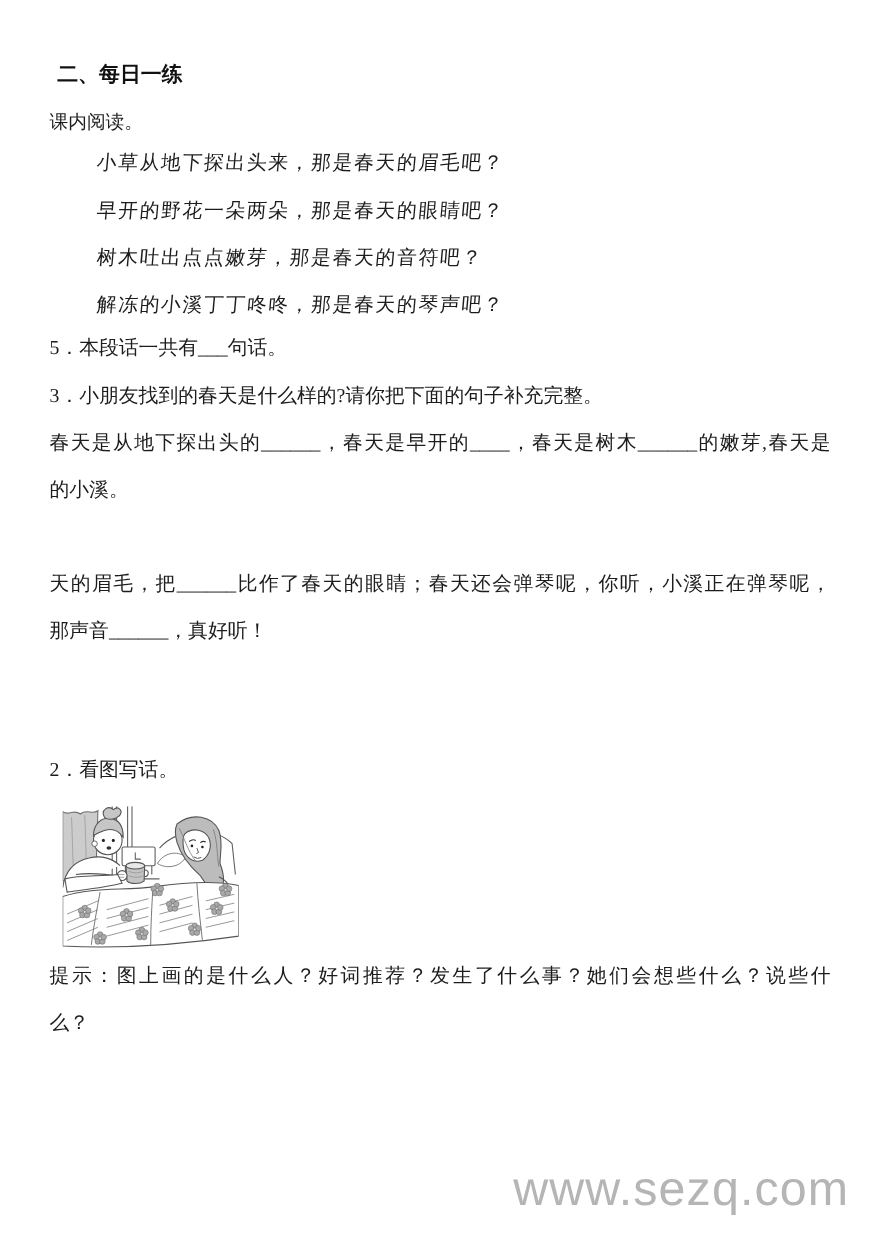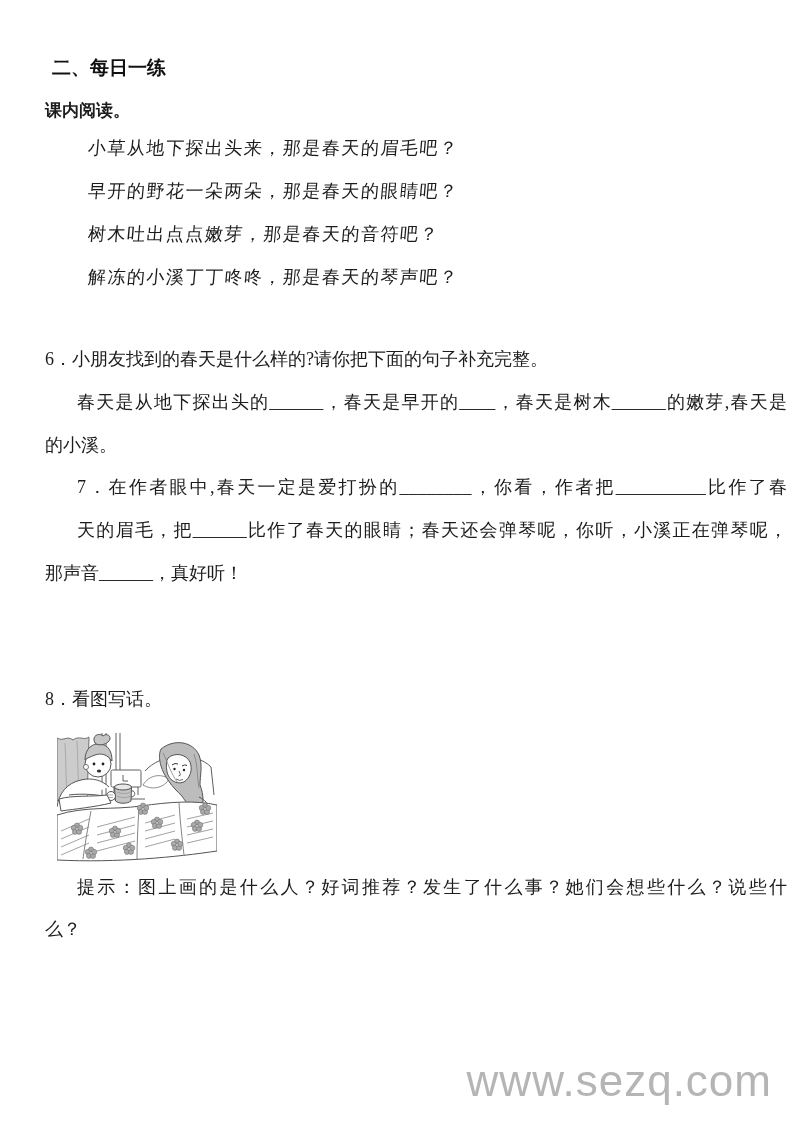--- a/index.html
+++ b/index.html
@@ -14,30 +14,30 @@
   .line{
     position:absolute;left:45px;
     font-size:18px;line-height:1.2;
     white-space:pre;color:#1c1c1c;
   }
   .heading{
     position:absolute;left:52px;top:55px;
     font-family:"Liberation Sans","DejaVu Sans",sans-serif;
     font-weight:bold;font-size:19px;color:#111;
   }
-  .intro{top:101px;font-size:17px;font-weight:bold;}
+  .intro{top:101px;font-size:17px;}
   .poem{
     left:87px;
     letter-spacing:1.5px;
     transform:skewX(-5deg);
     transform-origin:left bottom;
   }
   .justify{
     width:710px;white-space:normal;
-    text-align:justify;text-align-last:justify;margin-left:32px;
+    text-align:justify;text-align-last:justify;
   }
   .illustration{
     position:absolute;left:57px;top:733px;
     width:160px;height:130px;
   }
   .watermark{
     position:absolute;right:28px;top:1056px;
     font-family:"Liberation Sans","DejaVu Sans",sans-serif;
     font-size:44px;letter-spacing:1px;
     color:#b5b5b5;
@@ -49,30 +49,30 @@
 <div class="page">
 
   <div class="heading">二、每日一练</div>
   <div class="line intro">课内阅读。</div>
 
   <div class="line poem" style="top:138px">小草从地下探出头来，那是春天的眉毛吧？</div>
   <div class="line poem" style="top:181px">早开的野花一朵两朵，那是春天的眼睛吧？</div>
   <div class="line poem" style="top:224px">树木吐出点点嫩芽，那是春天的音符吧？</div>
   <div class="line poem" style="top:267px">解冻的小溪丁丁咚咚，那是春天的琴声吧？</div>
 
-  <div class="line" style="top:349px">6．小朋友找到的春天是什么样的?请你把下面的句子补充完整。</div>
+  <div class="line" style="top:306px">5．本段话一共有___句话。</div>
+  <div class="line" style="top:349px">3．小朋友找到的春天是什么样的?请你把下面的句子补充完整。</div>
 
   <div class="line justify" style="top:392px">春天是从地下探出头的______，春天是早开的____，春天是树木______的嫩芽,春天是</div>
   <div class="line" style="top:435px">的小溪。</div>
 
-  <div class="line justify" style="top:477px">7．在作者眼中,春天一定是爱打扮的________，你看，作者把__________比作了春</div>
   <div class="line" style="top:563px">那声音______，真好听！</div>
   <div class="line justify" style="top:520px">天的眉毛，把______比作了春天的眼睛；春天还会弹琴呢，你听，小溪正在弹琴呢，</div>
 
-  <div class="line" style="top:689px">8．看图写话。</div>
+  <div class="line" style="top:689px">2．看图写话。</div>
 
   <svg class="illustration" viewBox="0 0 160 130" xmlns="http://www.w3.org/2000/svg">
     <defs>
       <g id="flower">
         <g fill="#a9a9a9" stroke="#666" stroke-width="0.5">
           <circle cx="0" cy="-3.4" r="2.6"></circle>
           <circle cx="-3.2" cy="-1.1" r="2.6"></circle>
           <circle cx="-2" cy="2.8" r="2.6"></circle>
           <circle cx="2" cy="2.8" r="2.6"></circle>
           <circle cx="3.2" cy="-1.1" r="2.6"></circle>

